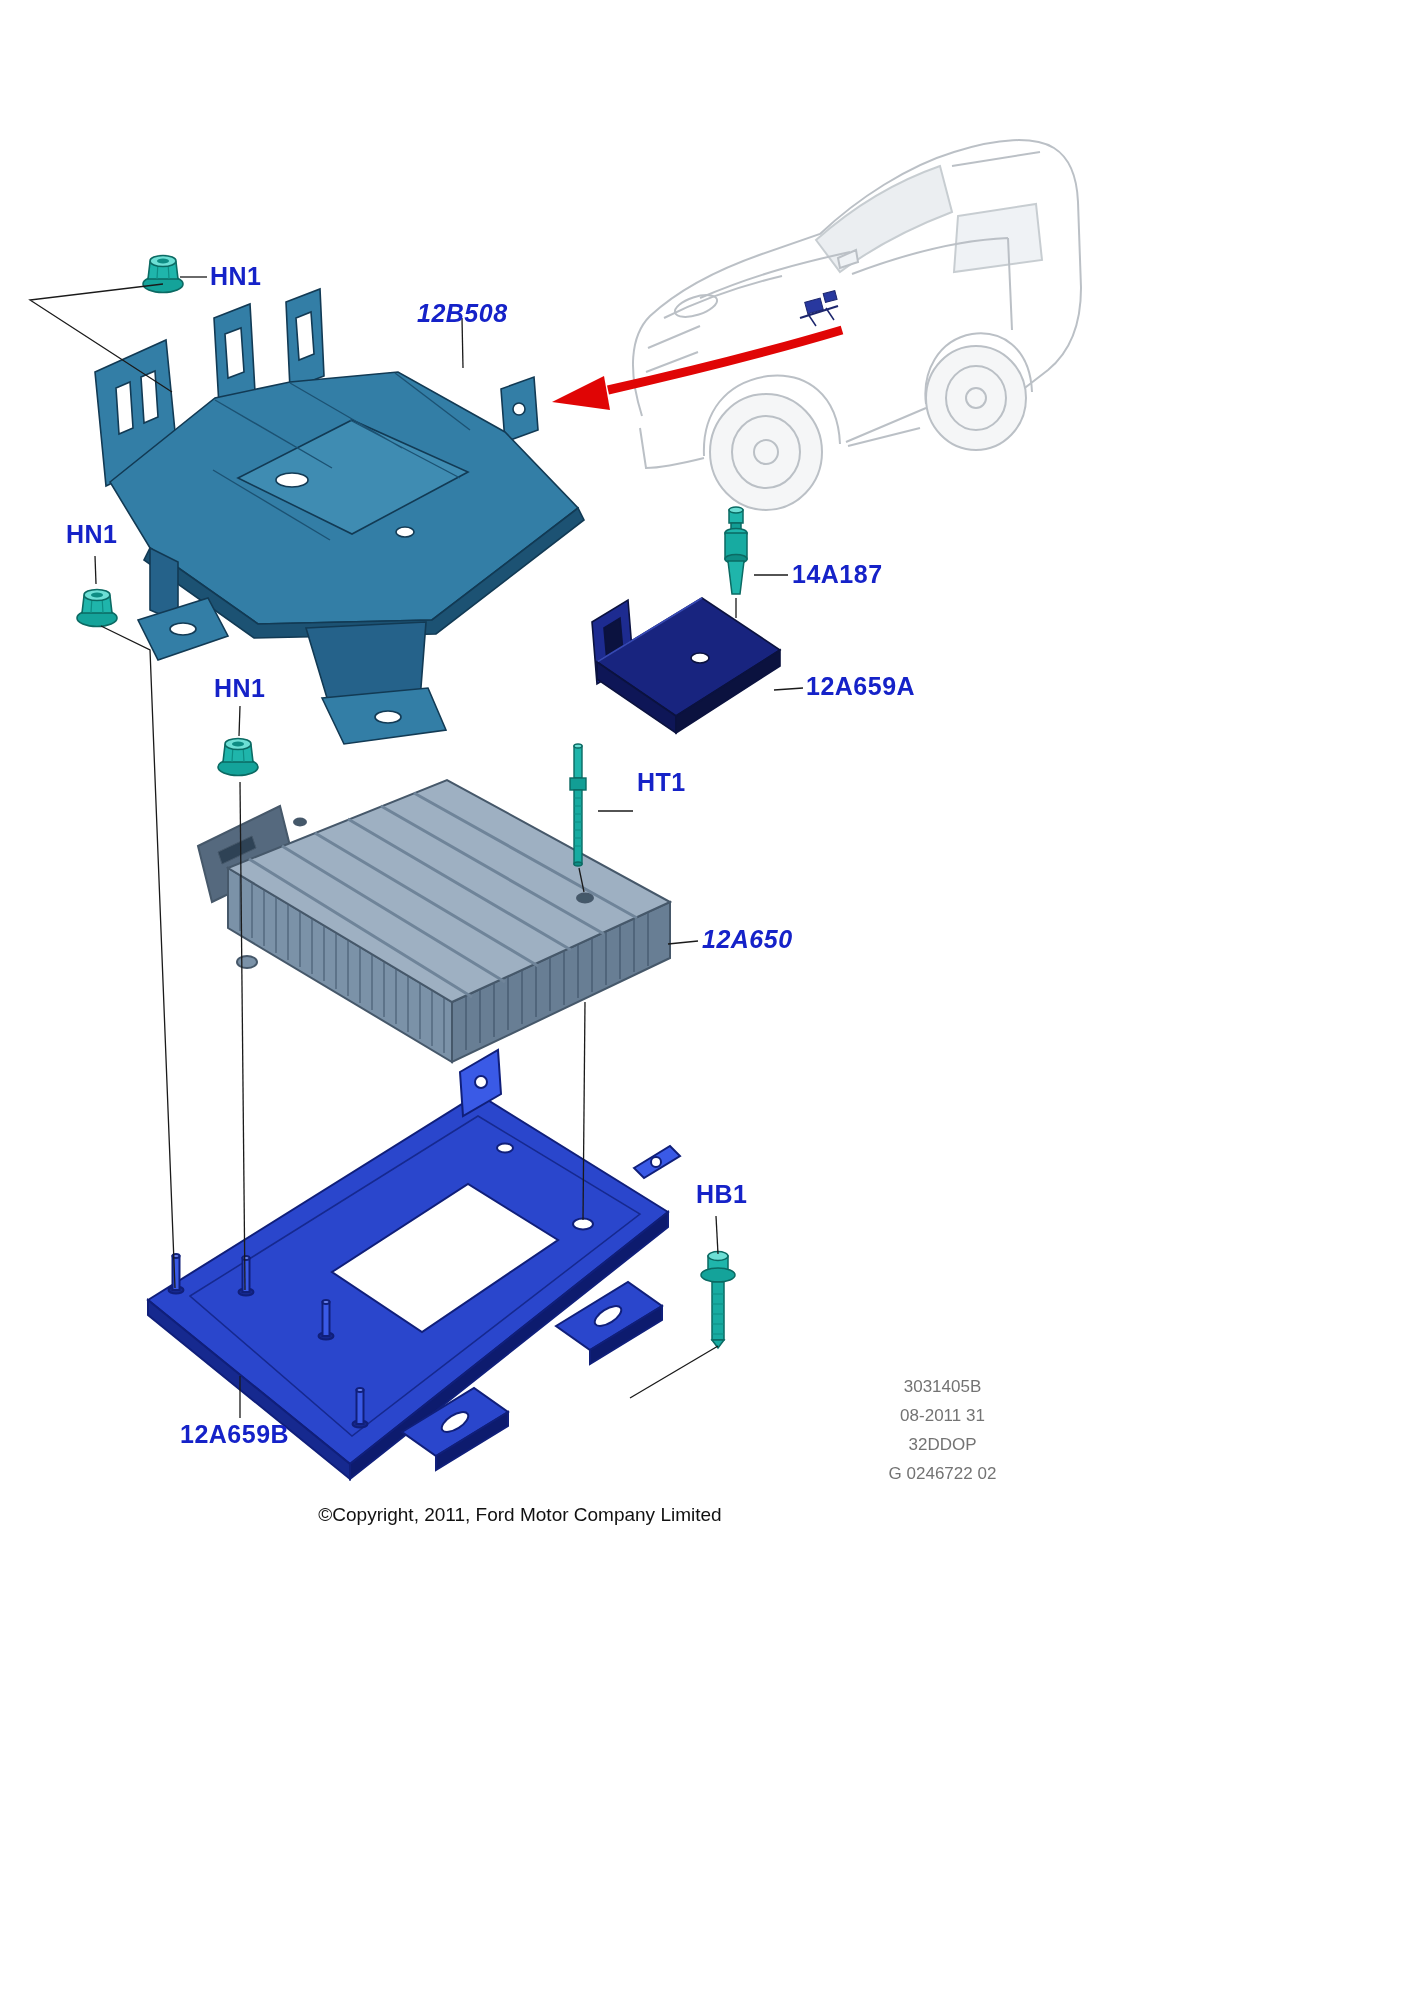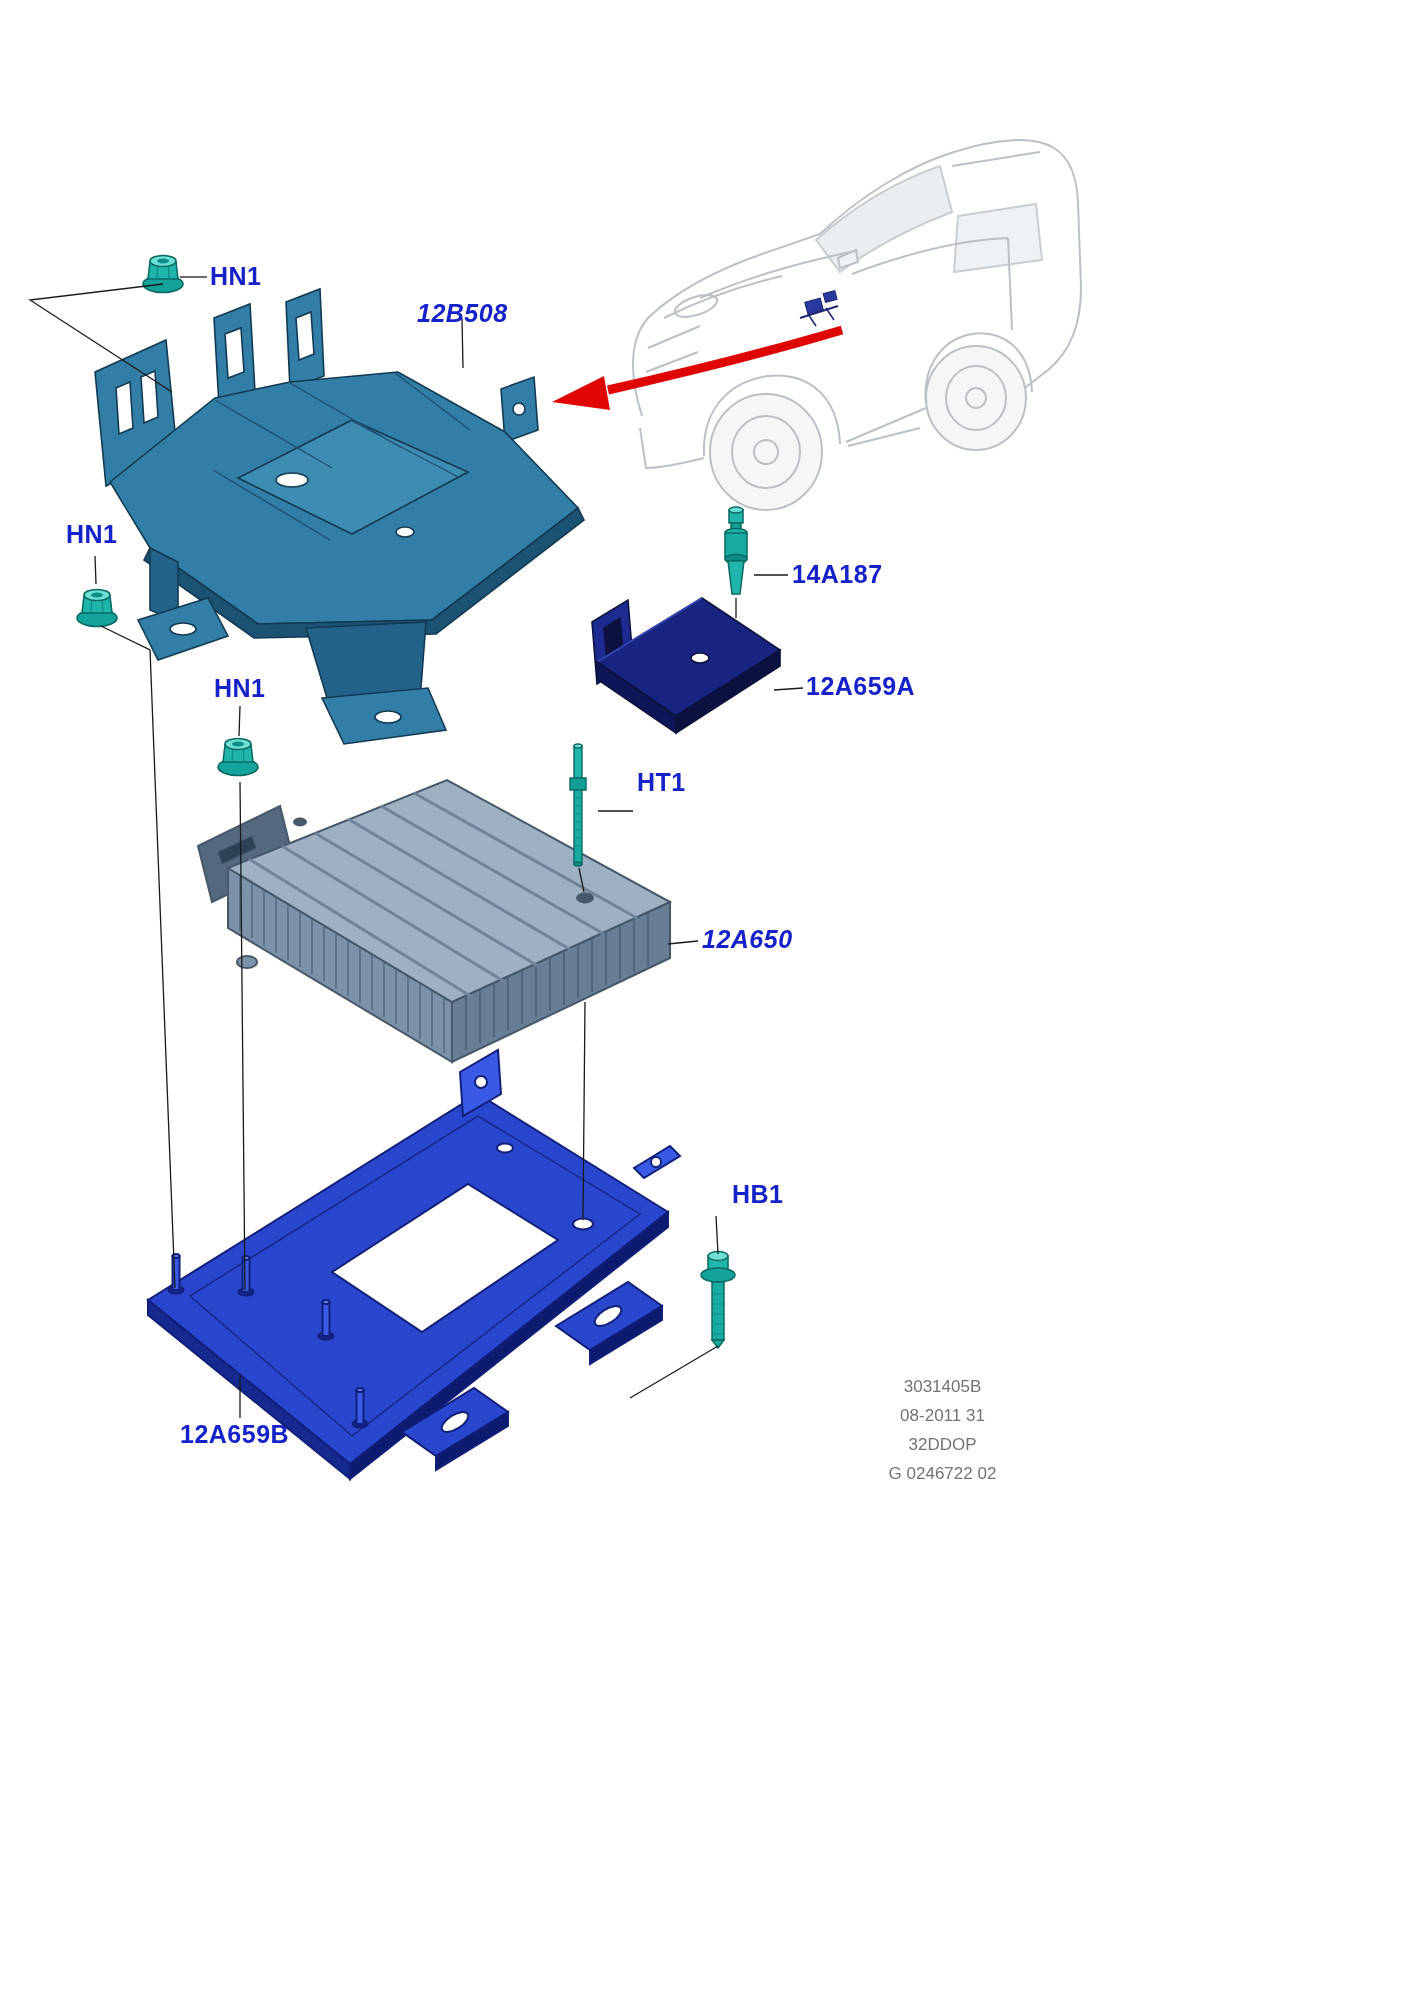--- a/index.html
+++ b/index.html
@@ -217,24 +217,25 @@
 </svg>
 
 <div class="part-label" style="left:210px;top:262px;">HN1</div>
 <div class="part-label" style="left:417px;top:299px;font-style:italic;">12B508</div>
 <div class="part-label" style="left:66px;top:520px;">HN1</div>
 <div class="part-label" style="left:792px;top:560px;">14A187</div>
 <div class="part-label" style="left:806px;top:672px;">12A659A</div>
 <div class="part-label" style="left:214px;top:674px;">HN1</div>
 <div class="part-label" style="left:637px;top:768px;">HT1</div>
 <div class="part-label" style="left:702px;top:925px;font-style:italic;">12A650</div>
-<div class="part-label" style="left:696px;top:1180px;margin-left:36px;">HB1</div>
+<div class="part-label" style="left:696px;top:1180px;">HB1</div>
 <div class="part-label" style="left:180px;top:1420px;">12A659B</div>
 
 <div class="ref-block">
   <div>3031405B</div>
   <div>08-2011 31</div>
   <div>32DDOP</div>
   <div>G 0246722 02</div>
 </div>
 
+<div class="footer-copy">©Copyright, 2011, Ford Motor Company Limited</div>
 
 </div>
 
 </body></html>

